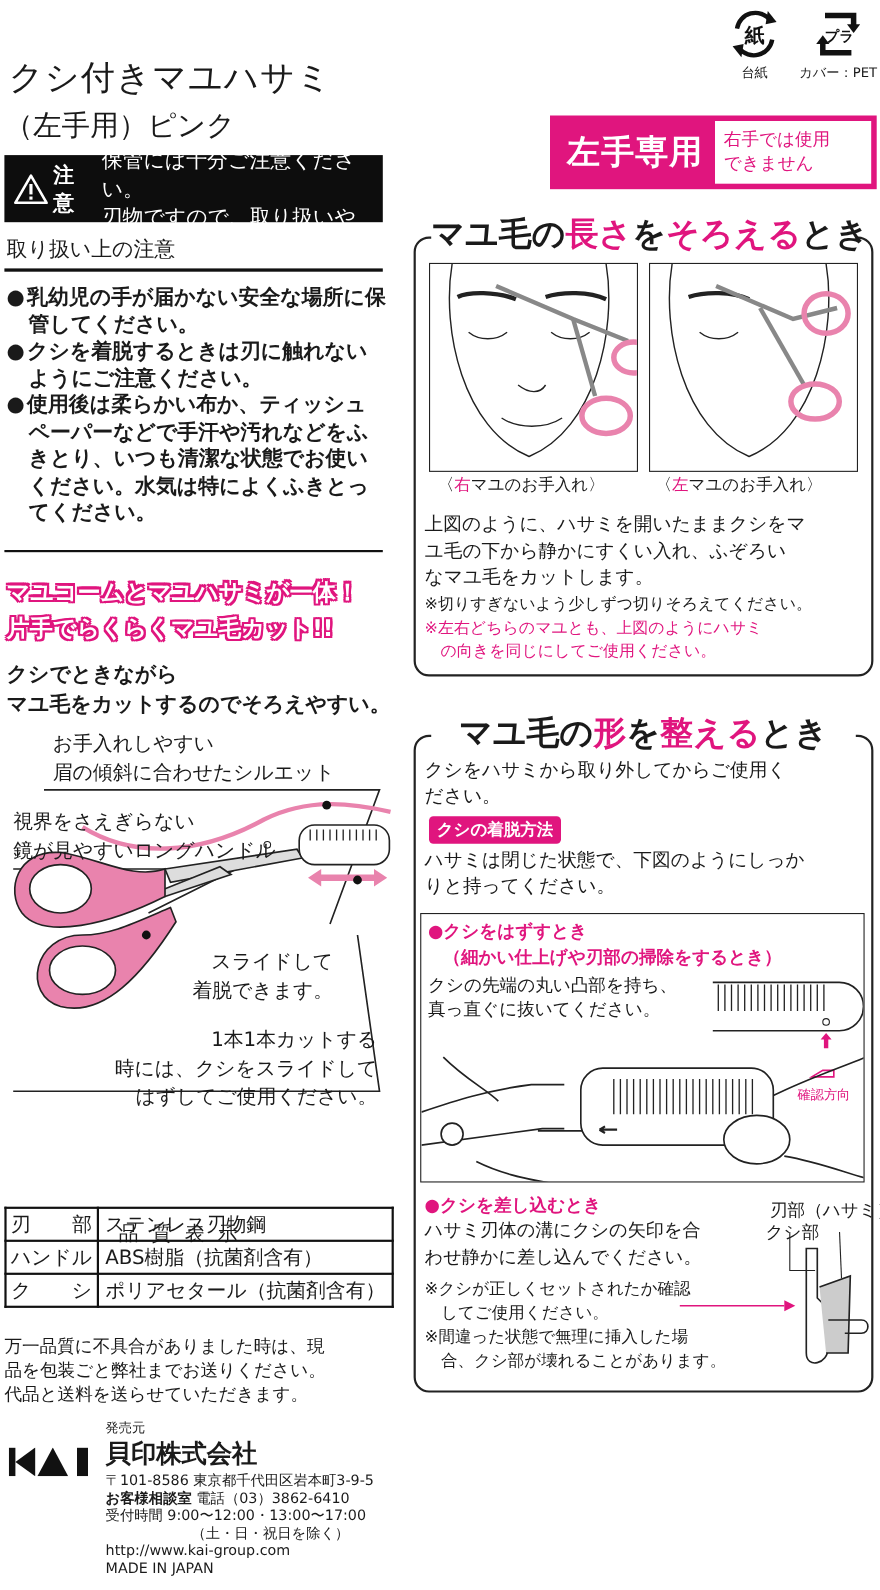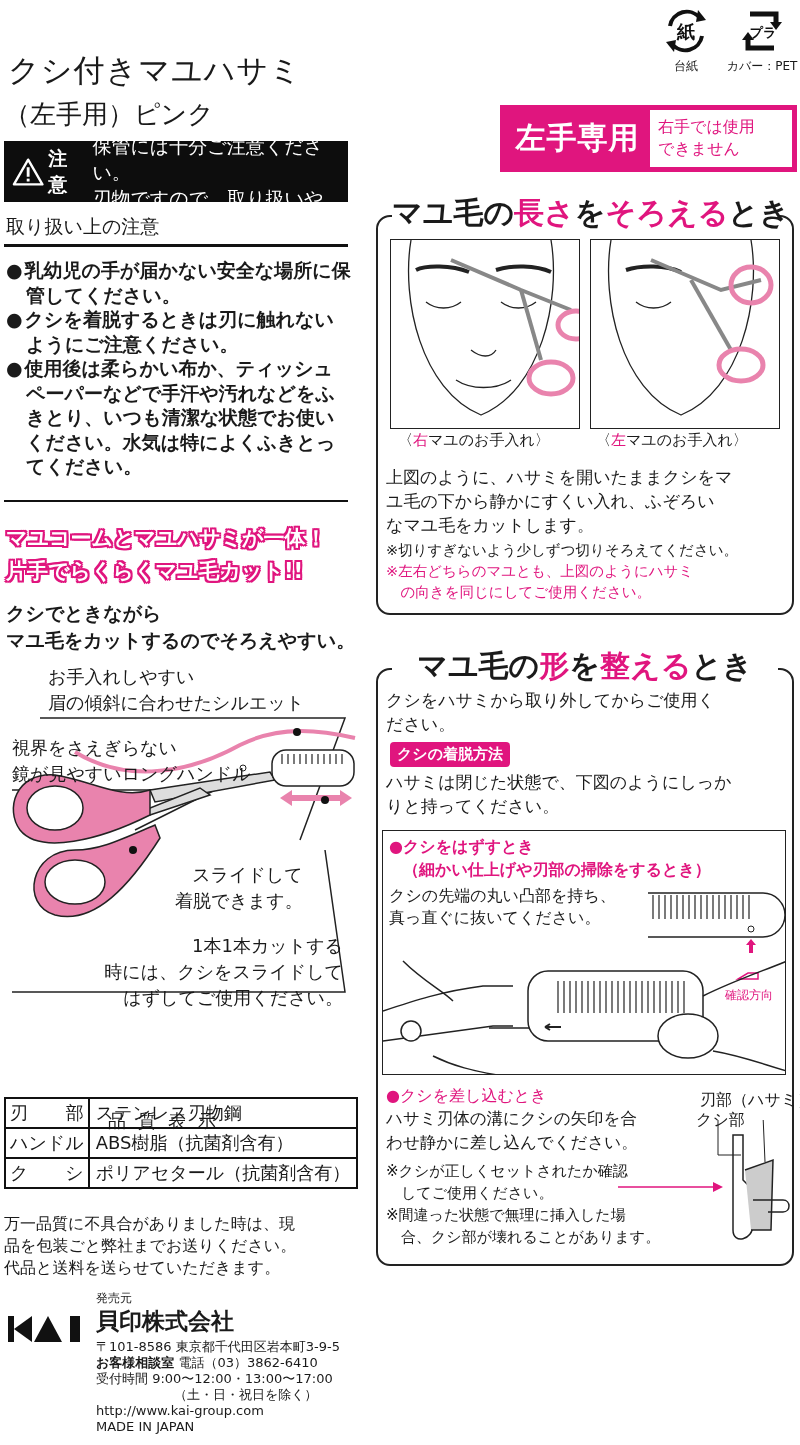--- a/index.html
+++ b/index.html
@@ -60,21 +60,21 @@
   .face-cap { position: absolute; top: 214px; font-size: 15px; font-weight: 400; white-space: nowrap; }
   .p1-text { position: absolute; left: 8px; top: 248px; font-size: 17px; line-height: 24px; white-space: nowrap; }
   .p1-note { position: absolute; left: 8px; top: 323px; font-size: 14.5px; line-height: 21px; white-space: nowrap; }
 
   .p2-text { position: absolute; left: 8px; top: 18px; font-size: 17px; line-height: 24px; white-space: nowrap; }
   .p2-badge { position: absolute; left: 12px; top: 72px; background: #e0157e; color: #fff; font-size: 15px; font-weight: 900; padding: 3px 7px; border-radius: 4px; white-space: nowrap; }
   .p2-text2 { position: absolute; left: 8px; top: 100px; font-size: 17px; line-height: 24px; white-space: nowrap; }
   .inner-box { position: absolute; left: 4px; top: 160px; width: 404px; height: 245px; border: 1.5px solid #222; overflow: hidden; }
   .ib-title { position: absolute; left: 6px; top: 4px; color: #e0157e; font-size: 16px; font-weight: bold; line-height: 23px; white-space: nowrap; }
   .ib-text { position: absolute; left: 6px; top: 54px; font-size: 16px; line-height: 22px; white-space: nowrap; }
-  .insert-title { position: absolute; left: 8px; top: 416px; color: #e0157e; font-size: 16px; font-weight: normal; white-space: nowrap; text-align: right; }
+  .insert-title { position: absolute; left: 8px; top: 416px; color: #e0157e; font-size: 16px; font-weight: bold; white-space: nowrap; text-align: right; }
   .insert-text { position: absolute; left: 8px; top: 437px; font-size: 16.5px; line-height: 24px; white-space: nowrap; }
   .insert-note { position: absolute; left: 8px; top: 490px; font-size: 15px; line-height: 22px; white-space: nowrap; }
   .part-lbl { position: absolute; font-size: 16px; white-space: nowrap; }
 </style>
 </head>
 <body>
 
 <div class="abs title">クシ付きマユハサミ</div>
 <div class="abs subtitle">（左手用）ピンク</div>
 

